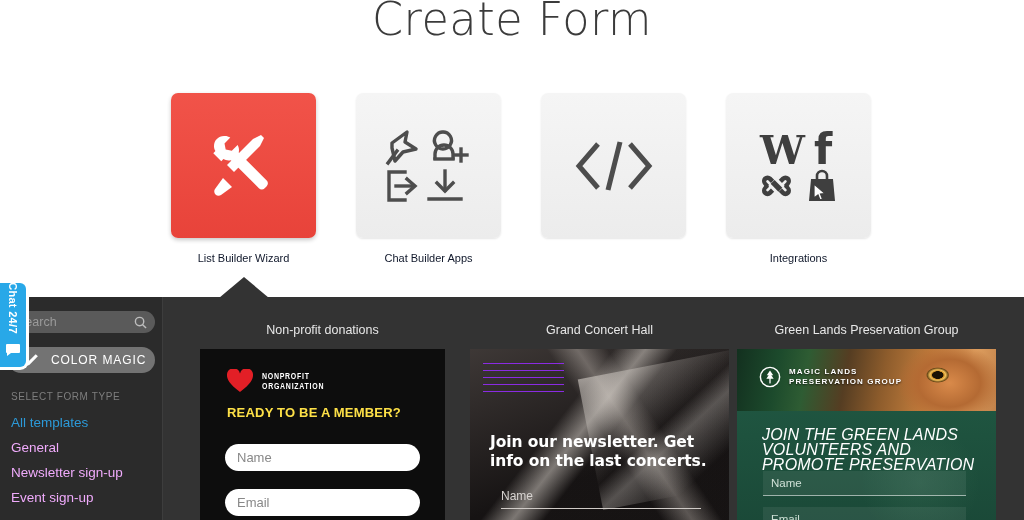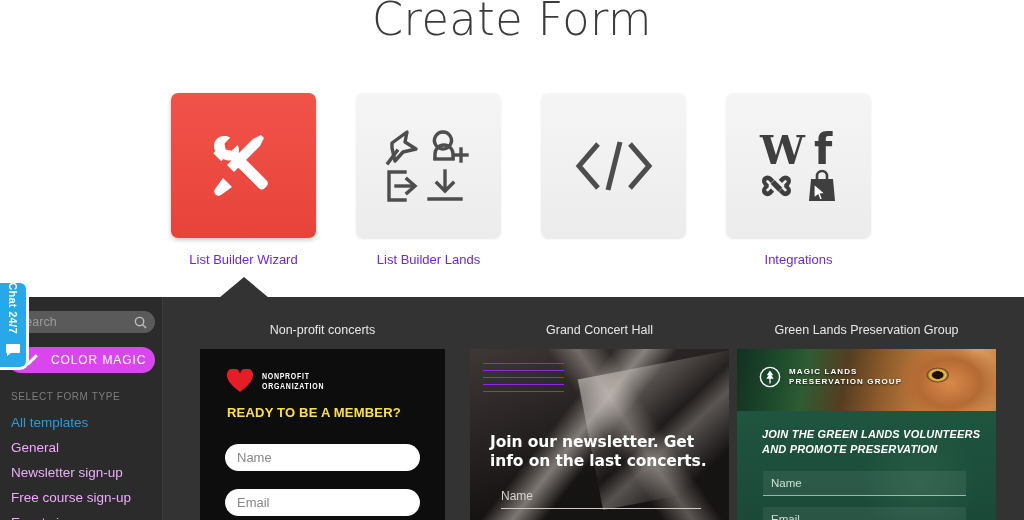--- a/index.html
+++ b/index.html
@@ -36,22 +36,22 @@
     display: flex; align-items: center; justify-content: center;
     box-shadow: 0 1px 2px rgba(0,0,0,0.10);
     position: relative;
   }
   .tile.selected {
     background: linear-gradient(180deg,#f15349 0%, #e8433a 100%);
     box-shadow: 0 2px 4px rgba(0,0,0,0.22);
   }
   .tile-label {
     margin-top: 14px;
-    font-size: 13px;
-    color: #6d28d9;
+    font-size: 11px;
+    color: #0f172a;
     white-space: nowrap;
   }
   .tile svg { display: block; }
 
   
   .notch {
     position: absolute;
     left: 219px; top: 277px;
     width: 0; height: 0;
     border-left: 25px solid transparent;
@@ -88,21 +88,21 @@
     font-size: 12.5px;
     color: #9a9a9a;
     padding-left: 9px;
     overflow: hidden; white-space: nowrap;
   }
   .search-box .mag { padding-right: 8px; display:flex; align-items:center; }
 
   .color-magic {
     position: absolute; left: 8px; top: 50px;
     width: 147px; height: 26px;
-    background: #d946ef;
+    background: #737373;
     border-radius: 13px;
     display: flex; align-items: center;
   }
   .color-magic .pencil { margin-left: 16px; display:flex; }
   .color-magic .cm-label {
     margin-left: 12px;
     font-size: 12px;
     color: #ffffff;
     letter-spacing: 0.9px;
     font-weight: 400;
@@ -244,21 +244,21 @@
     position:absolute; left:0; top:62px; width:100%; height: 118px;
     background: linear-gradient(180deg, rgba(31,85,64,0.96) 0%, rgba(26,72,55,0.97) 100%);
   }
   .gl-overlay:before {
     content:""; position:absolute; right: 6%; top: 10%;
     width: 120px; height: 120px; border-radius: 50%;
     background: radial-gradient(circle, rgba(120,180,140,0.12) 0%, rgba(120,180,140,0) 70%);
   }
   .gl-head {
     position: absolute; left: 25px; top: 78px;
-    font-size: 11px; font-weight: bold; font-style: italic;
+    font-size: 16px; font-weight: normal; font-style: italic;
     color: #ffffff; line-height: 15px; letter-spacing: 0.2px;
     z-index: 3;
   }
   .gl-field {
     position: absolute; left: 26px;
     width: 203px; height: 25px;
     background: rgba(255,255,255,0.07);
     border-bottom: 1px solid rgba(255,255,255,0.55);
     display:flex; align-items:center;
     padding-left: 8px;
@@ -315,21 +315,21 @@
             </g>
 
             <g>
               <line x1="62" y1="43" x2="62" y2="62"></line>
               <polyline points="54,55 62,63 70,55"></polyline>
               <line x1="46" y1="71" x2="78" y2="71"></line>
             </g>
           </svg>
         </span>
       </div>
-      <div class="tile-label">List Builder Lands</div>
+      <div class="tile-label">Chat Builder Apps</div>
     </div>
 
     <div class="tile-wrap" style="left:541px;">
       <div class="tile">
         <span>
           <svg width="80" height="56" viewBox="0 0 80 56" fill="none" stroke="#4d4d4d" stroke-width="5" stroke-linecap="butt" stroke-linejoin="miter">
             <polyline points="24,6 5,28 24,50"></polyline>
             <line x1="46" y1="4" x2="34" y2="52"></line>
             <polyline points="56,6 75,28 56,50"></polyline>
           </svg>
@@ -391,29 +391,28 @@
         </span>
         <span class="cm-label">COLOR MAGIC</span>
       </div>
 
       <div class="section-label">SELECT FORM TYPE</div>
 
       <div class="nav-list">
         <div class="nav-item active">All templates</div>
         <div class="nav-item">General</div>
         <div class="nav-item">Newsletter sign-up</div>
-        <div class="nav-item">Free course sign-up</div>
         <div class="nav-item">Event sign-up</div>
       </div>
     </div>
 
     <div class="cards">
 
       <div class="card-col" style="left:37px; width:245px;">
-        <div class="card-title">Non-profit concerts</div>
+        <div class="card-title">Non-profit donations</div>
         <div class="card-body np">
           <div class="np-logo">
             <svg width="26" height="24" viewBox="0 0 26 24">
               <path d="M13 23 C2 15 0 10 0 6.6 A6.6 6.6 0 0 1 13 4.4 A6.6 6.6 0 0 1 26 6.6 C26 10 24 15 13 23 Z" fill="#e21f26"></path>
               <path d="M13 19.4 C5.4 13.7 4 10.2 4 7.8 A4.3 4.3 0 0 1 13 6.3 A4.3 4.3 0 0 1 22 7.8 C22 10.2 20.6 13.7 13 19.4 Z" fill="#0d0d0d" opacity="0"></path>
             </svg>
             <div class="np-txt">
               <div>NONPROFIT</div>
               <div>ORGANIZATION</div>
             </div>

